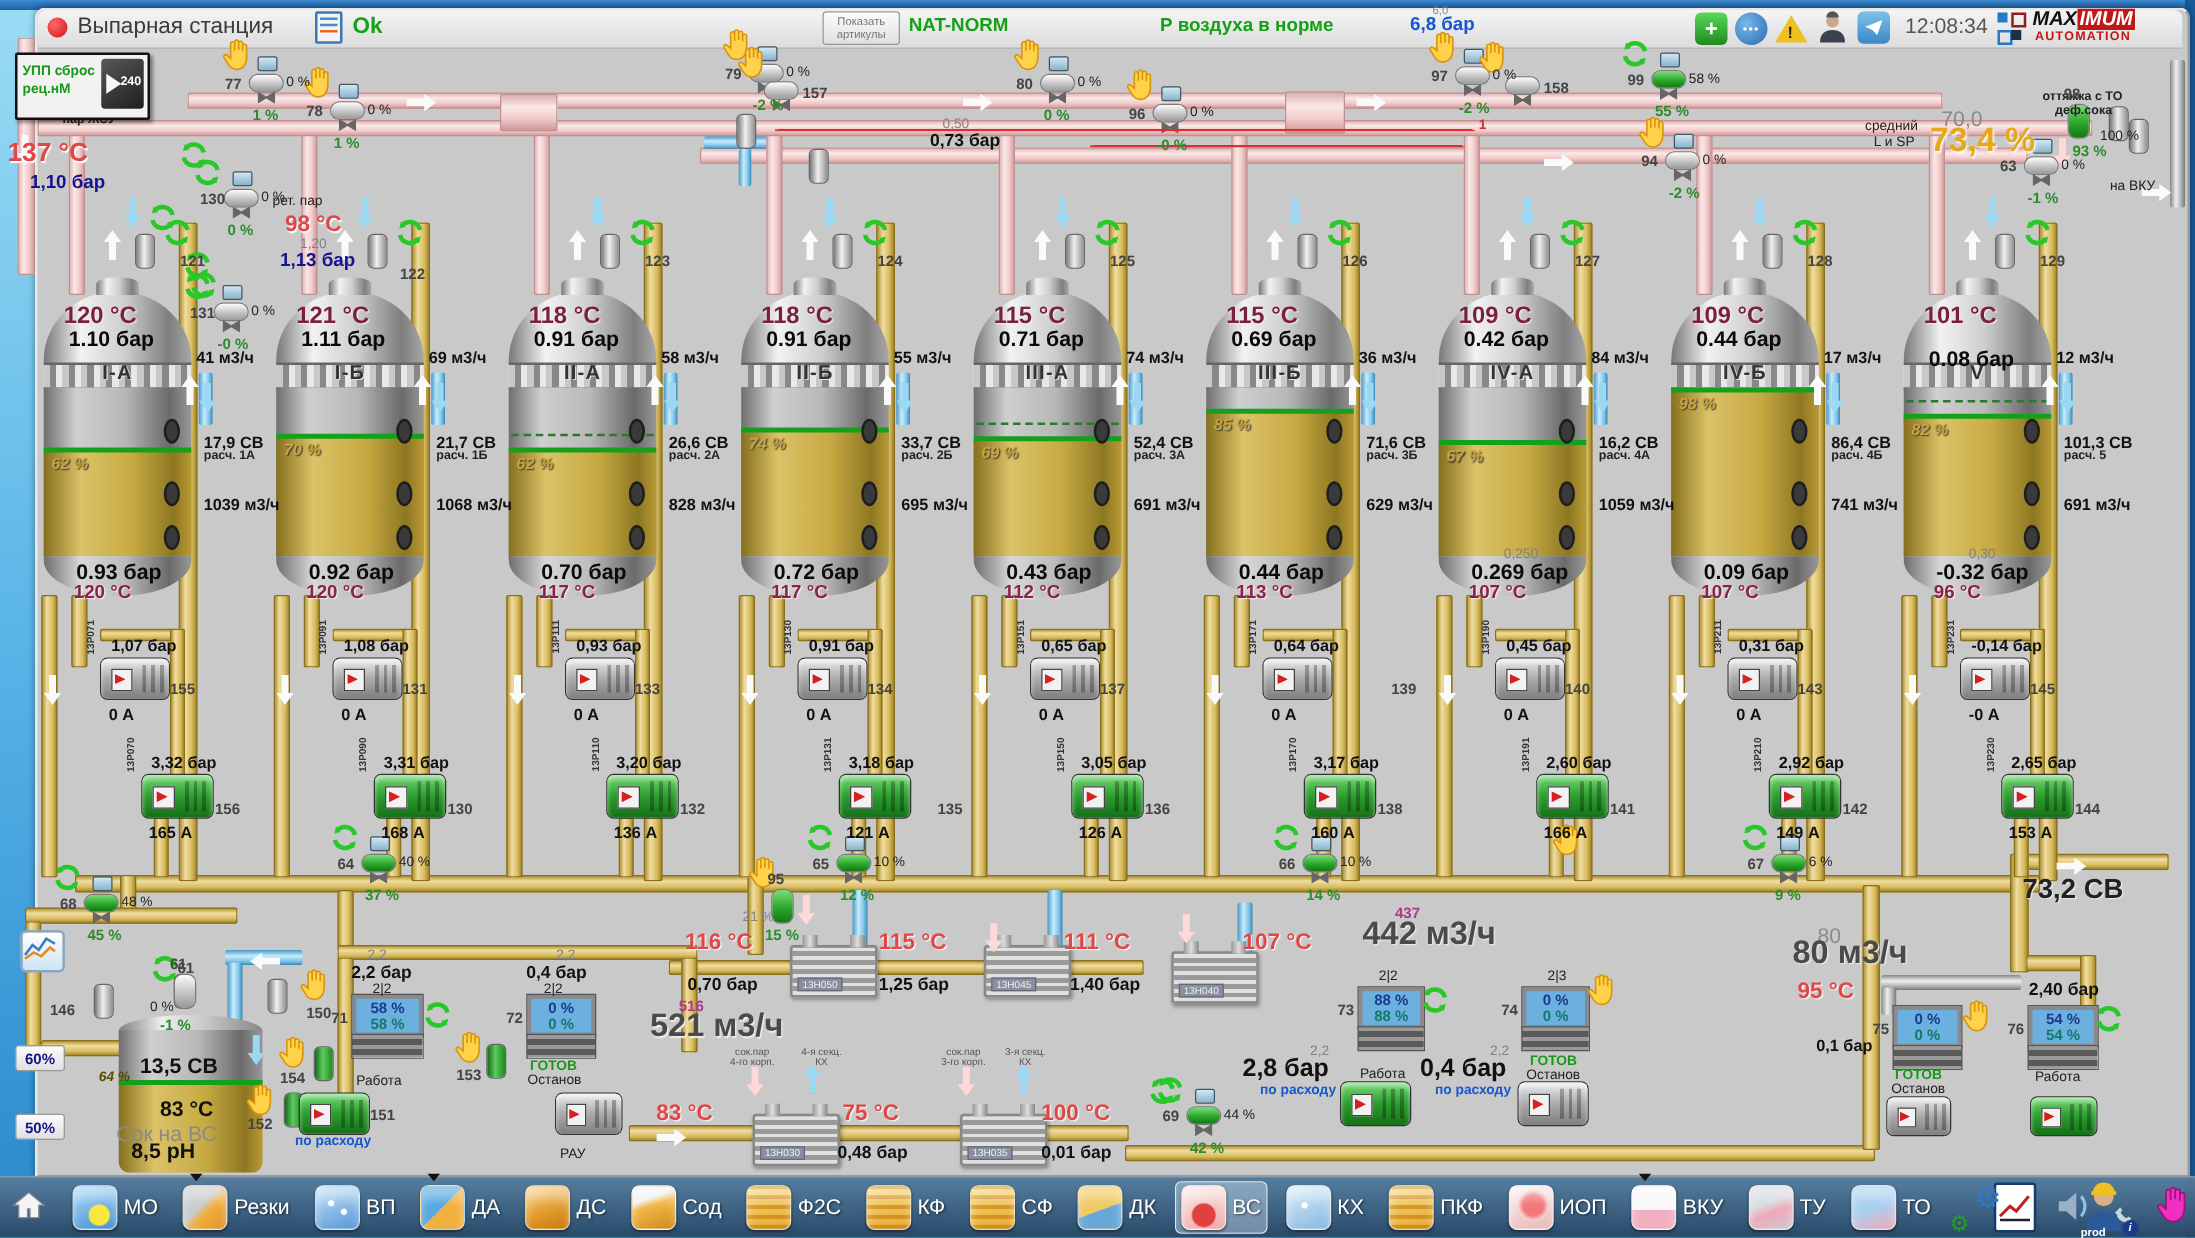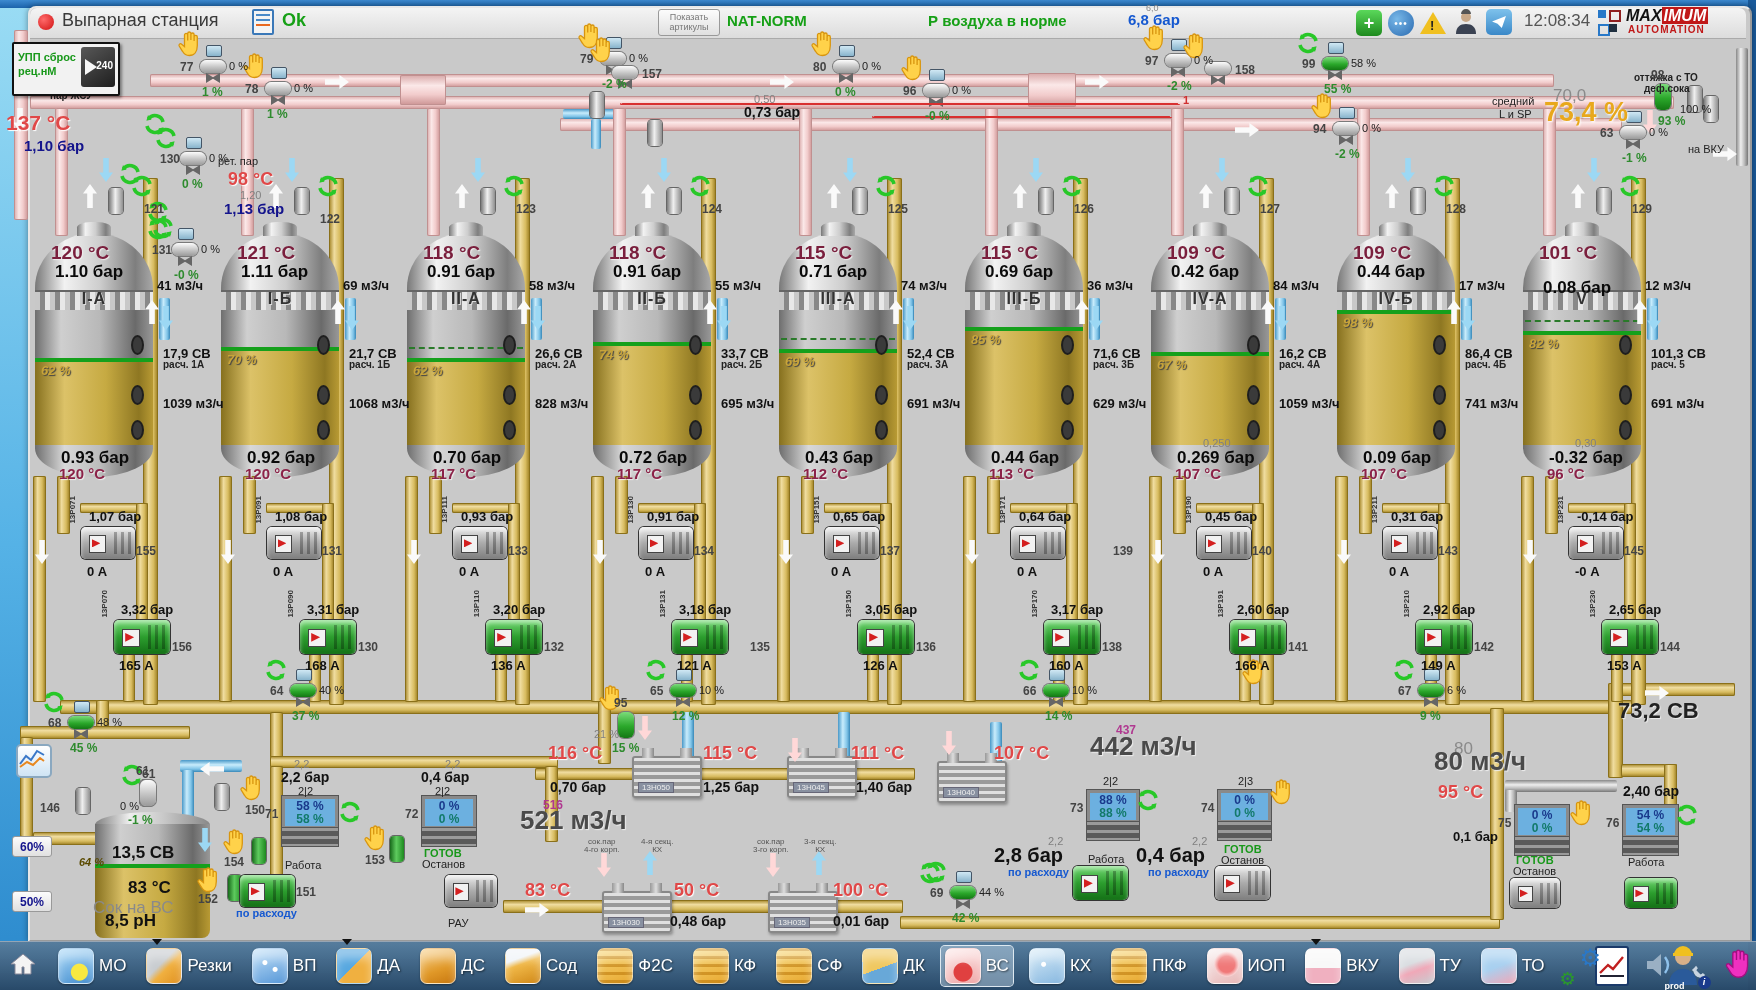--- a/index.html
+++ b/index.html
@@ -482,21 +482,21 @@
     <div class="t fl" style="left: 1090px; top: 733px;">442 м3/ч</div>
     <div class="t tn" style="left: 584px; top: 838px;">сок.пар
 4-го корп.</div>
     <div class="t tn" style="left: 641px; top: 838px;">4-я секц.
 КХ</div>
     <div class="t tn" style="left: 753px; top: 838px;">сок.пар
 3-го корп.</div>
     <div class="t tn" style="left: 804px; top: 838px;">3-я секц.
 КХ</div>
     <div class="t r" style="left: 525px; top: 881px;">83 °С</div>
-    <div class="t r" style="left: 674px; top: 881px;">50 °С</div>
+    <div class="t r" style="left: 674px; top: 881px;">75 °С</div>
     <div class="t r" style="left: 833px; top: 881px;">100 °С</div>
     <div class="t p4" style="left: 670px; top: 914px;">0,48 бар</div>
     <div class="t p4" style="left: 833px; top: 914px;">0,01 бар</div>
     <div class="t sp" style="left: 1048px; top: 836px;">2,2</div>
     <div class="t p5" style="left: 994px; top: 845px;">2,8 бар</div>
     <div class="t bl" style="left: 1008px; top: 867px;">по расходу</div>
     <div class="t lb" style="left: 1088px; top: 854px;">Работа</div>
     <div class="t sp" style="left: 1192px; top: 836px;">2,2</div>
     <div class="t p5" style="left: 1136px; top: 845px;">0,4 бар</div>
     <div class="t bl" style="left: 1148px; top: 867px;">по расходу</div>

